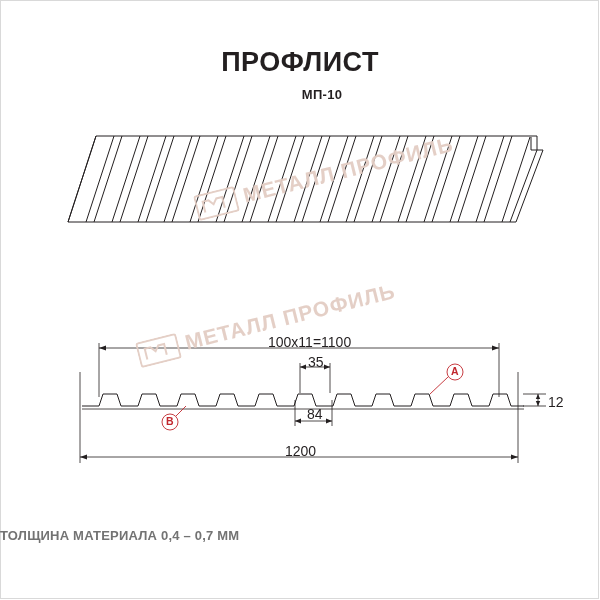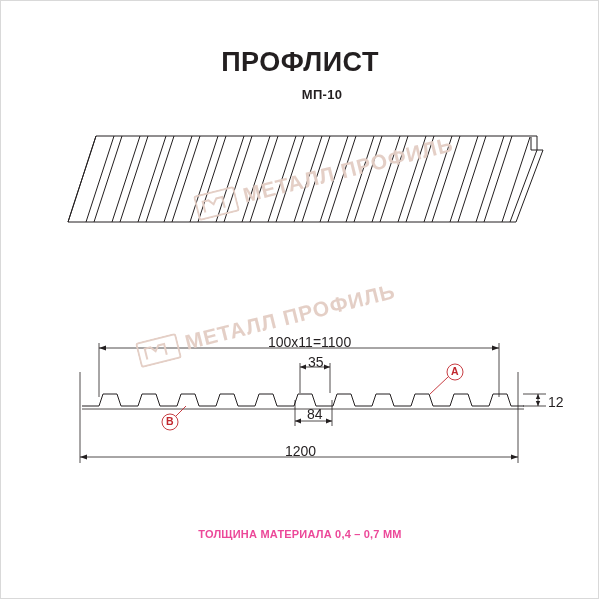--- a/index.html
+++ b/index.html
@@ -49,25 +49,25 @@
     font-weight: bold;
     letter-spacing: 0.3px;
     color: #231f20;
     padding-left: 44px;
   }
   .footer-note {
     position: absolute;
     left: 0;
     top: 528px;
     width: 600px;
-    text-align: center;
-    font-size: 11px;
+    text-align: left;
+    font-size: 13px;
     font-weight: bold;
     letter-spacing: 0.2px;
-    color: #ec4899;
+    color: #737373;
   }
   .svg-layer {
     position: absolute;
     left: 0; top: 0;
     width: 600px;
     height: 600px;
   }
   .wm {
     position: absolute;
     pointer-events: none;

